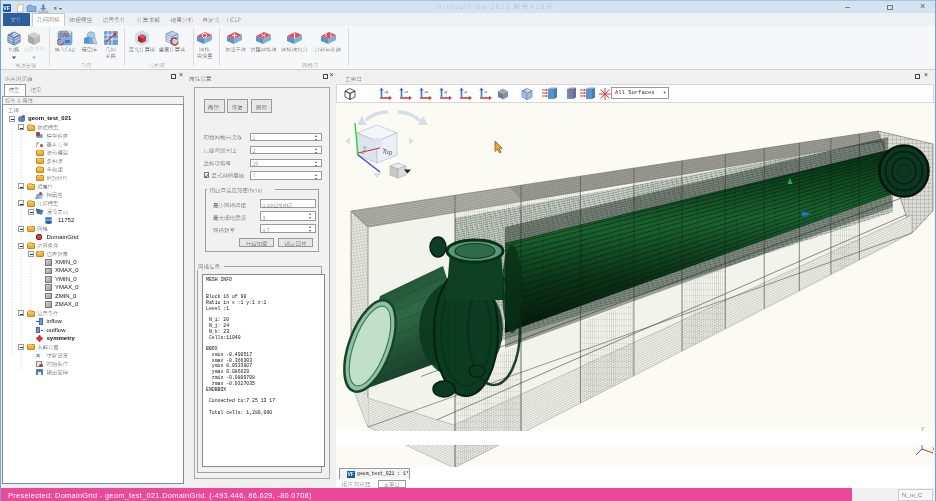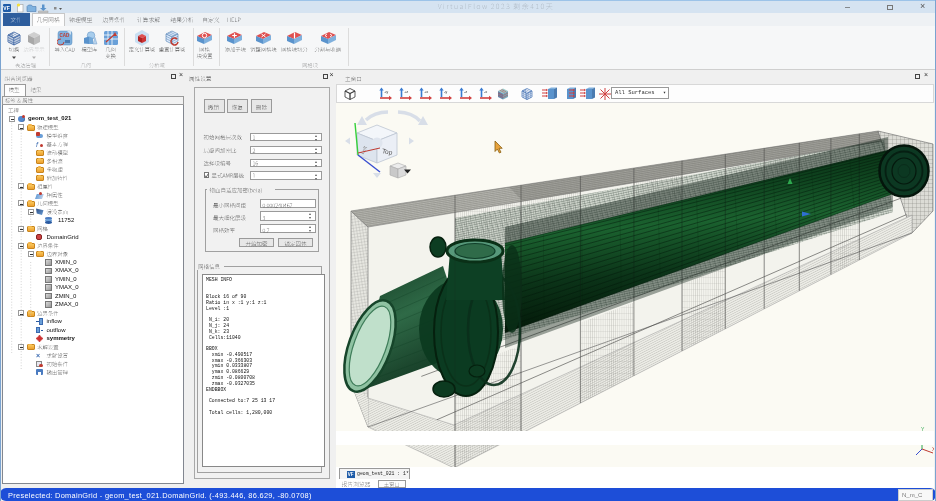--- a/index.html
+++ b/index.html
@@ -1,21 +1,21 @@
 <!DOCTYPE html>
 <html><head><meta charset="utf-8">
 <style>
 * { margin:0; padding:0; box-sizing:border-box; }
 html,body { width:936px; height:501px; overflow:hidden; }
 body { font-family:"Liberation Sans", sans-serif; position:relative; background:#f0f0f0; }
 .abs { position:absolute; }
 #titlebar { left:0; top:0; width:936px; height:13px; background:#d5e3f1; border-top:1px solid #9cc3e8; }
 #tabrow { left:0; top:13px; width:936px; height:12.5px; background:#eef1f4; }
 #ribbon { left:0; top:25.5px; width:936px; height:44.5px; background:#f6f7f8; border-bottom:1px solid #cfcfcf; }
-#statusbar { left:0; top:488px; width:936px; height:13px; background:#1d4ed8;border-radius:6px; }
+#statusbar { left:0; top:488px; width:852px; height:13px; background:#ec4899; }
 .wbtn { color:#555; font-size:9px; top:1px; }
 .gsep { top:2.5px; width:1px; height:38px; background:#dcdcdc; }
 #leftpanel { left:1px; top:70px; width:184px; height:418px; background:#f0f0f0; }
 #midpanel { left:187.5px; top:70px; width:147px; height:418px; background:#f0f0f0; }
 #rightpanel { left:336px; top:70px; width:598px; height:418px; background:#fff; }
 .treerow { position:absolute; font-size:6px; color:#111; white-space:nowrap; }
 .fld { position:absolute; width:8px; height:6px; background:linear-gradient(#f8c85c,#ee9f2e); border:0.5px solid #c8851e; border-radius:1px; }
 .fld:before { content:""; position:absolute; left:0.5px; top:-1.5px; width:3.5px; height:1.5px; background:#f3b44a; border-radius:1px 1px 0 0; }
 .exp { position:absolute; width:6px; height:6px; border:0.7px solid #9a9a9a; background:#fff; }
 .exp:after { content:""; position:absolute; left:1.2px; top:2.5px; width:3px; height:1px; background:#333; }

